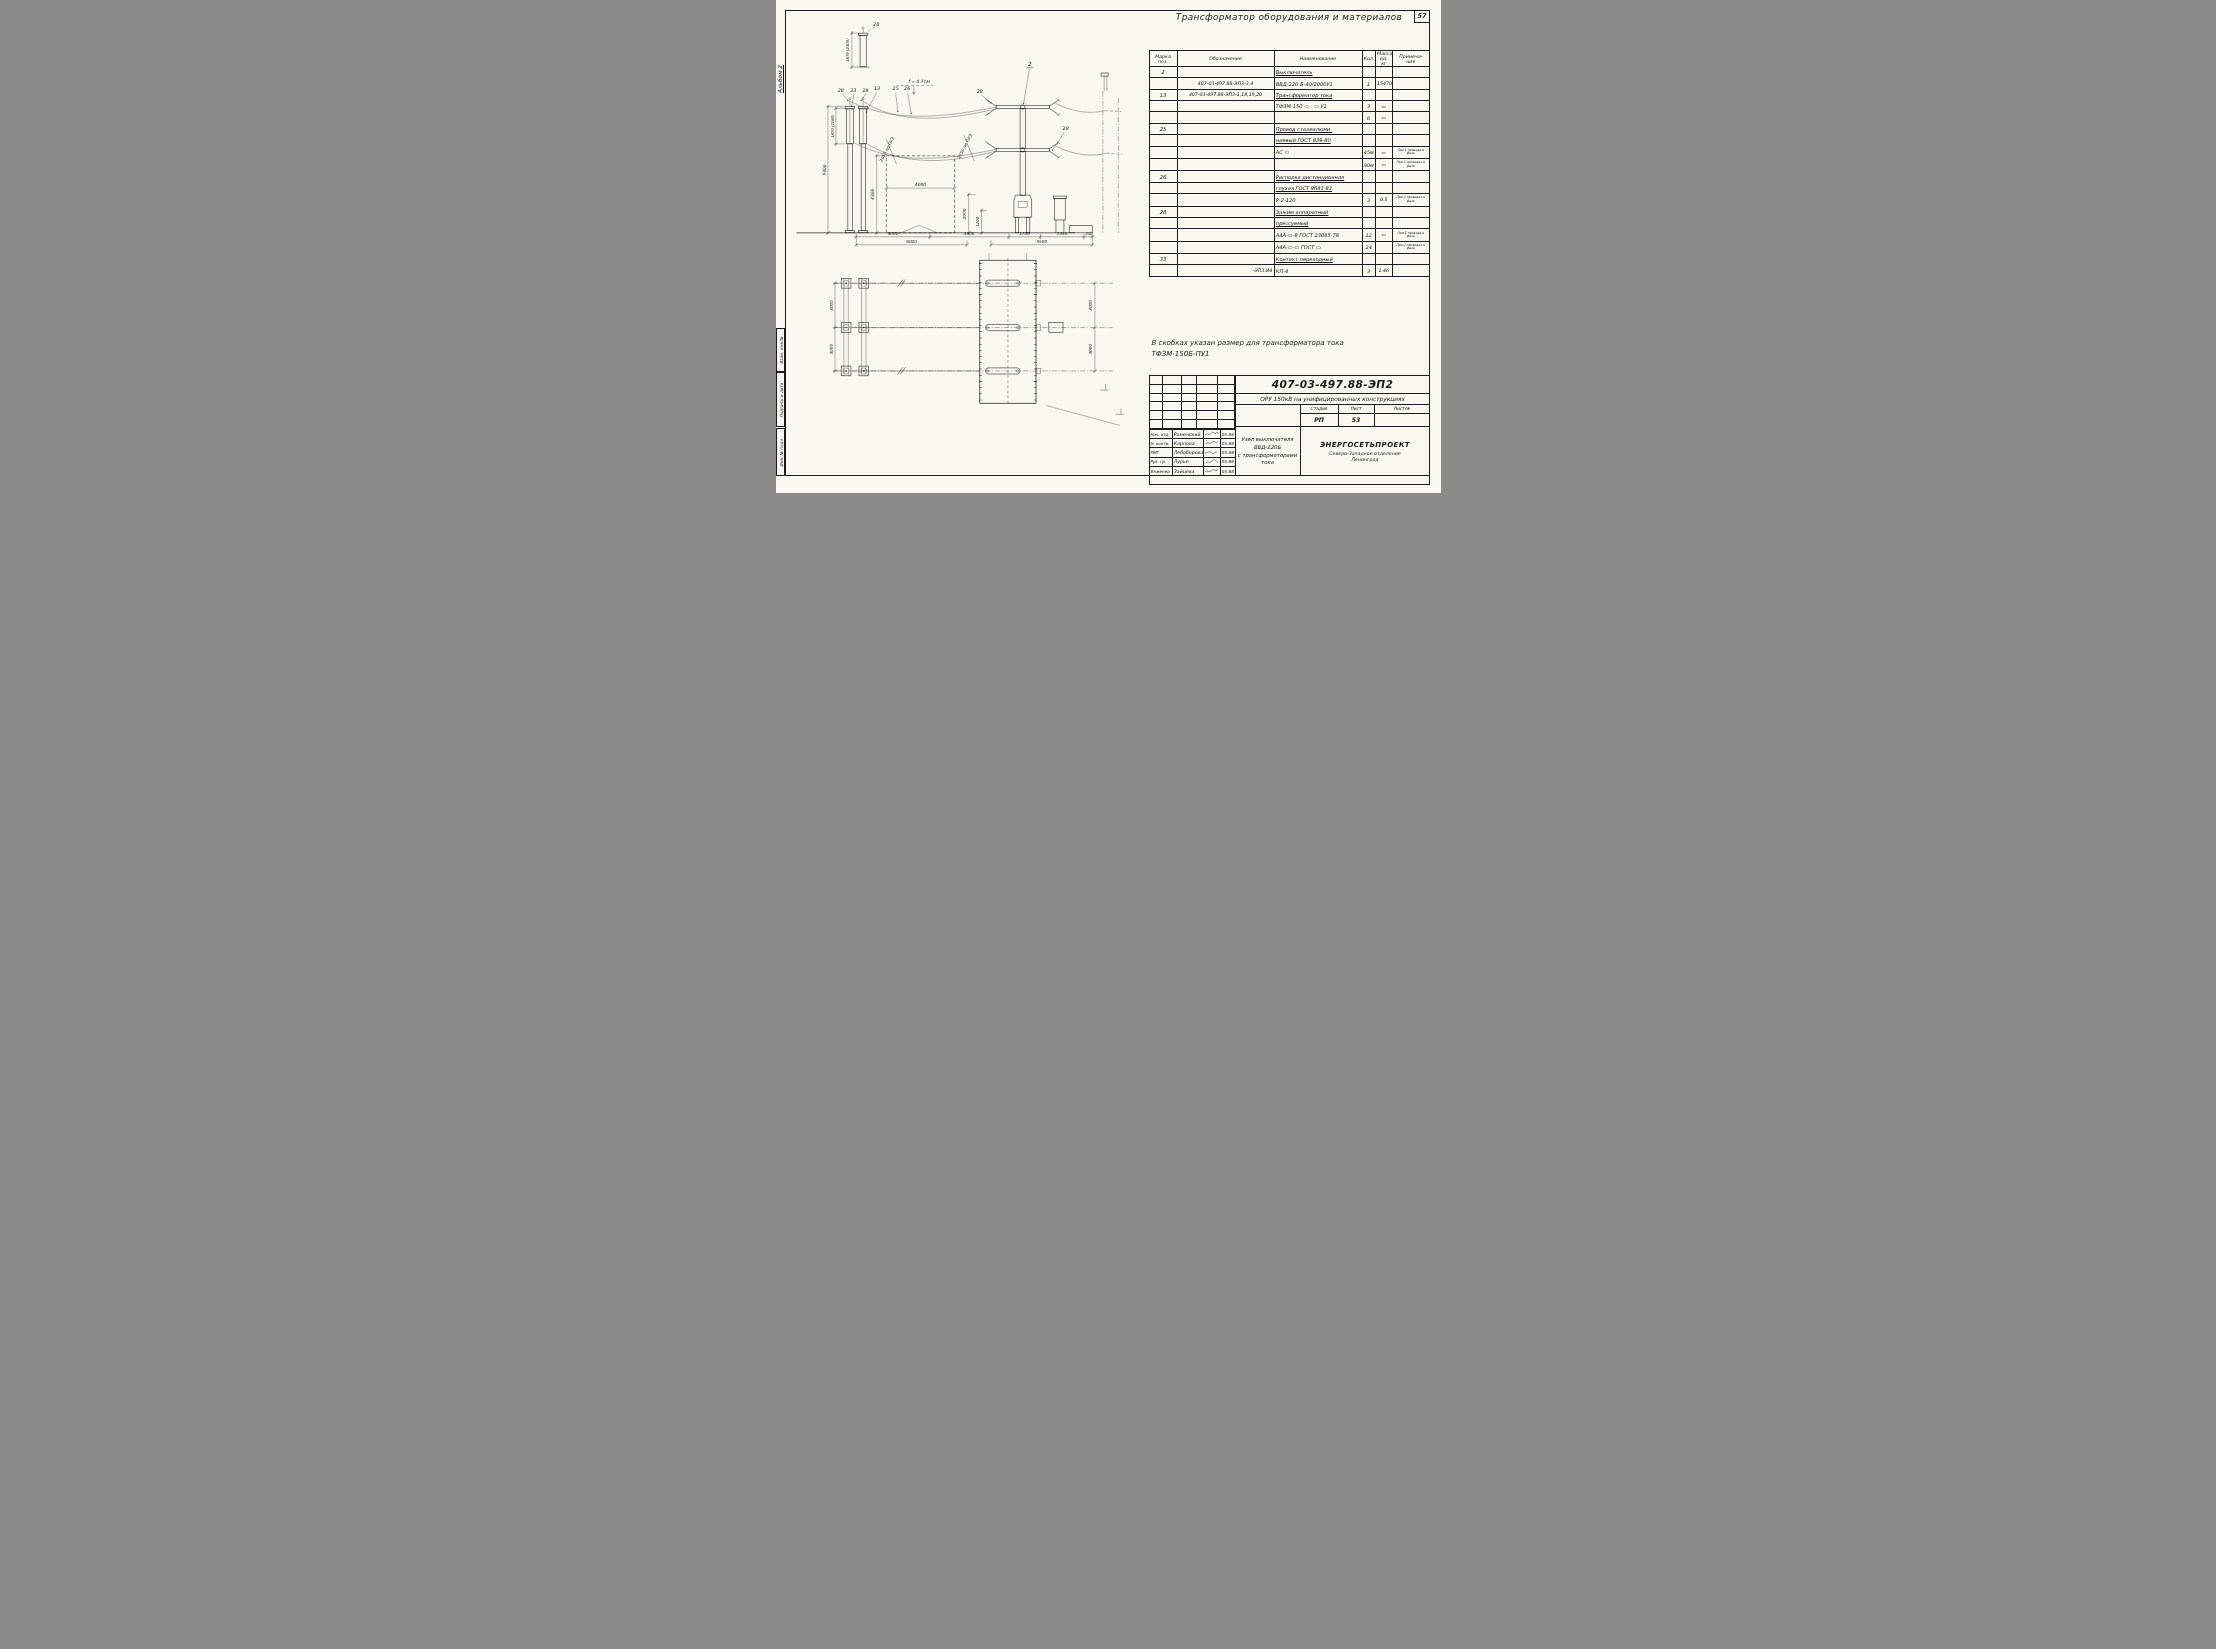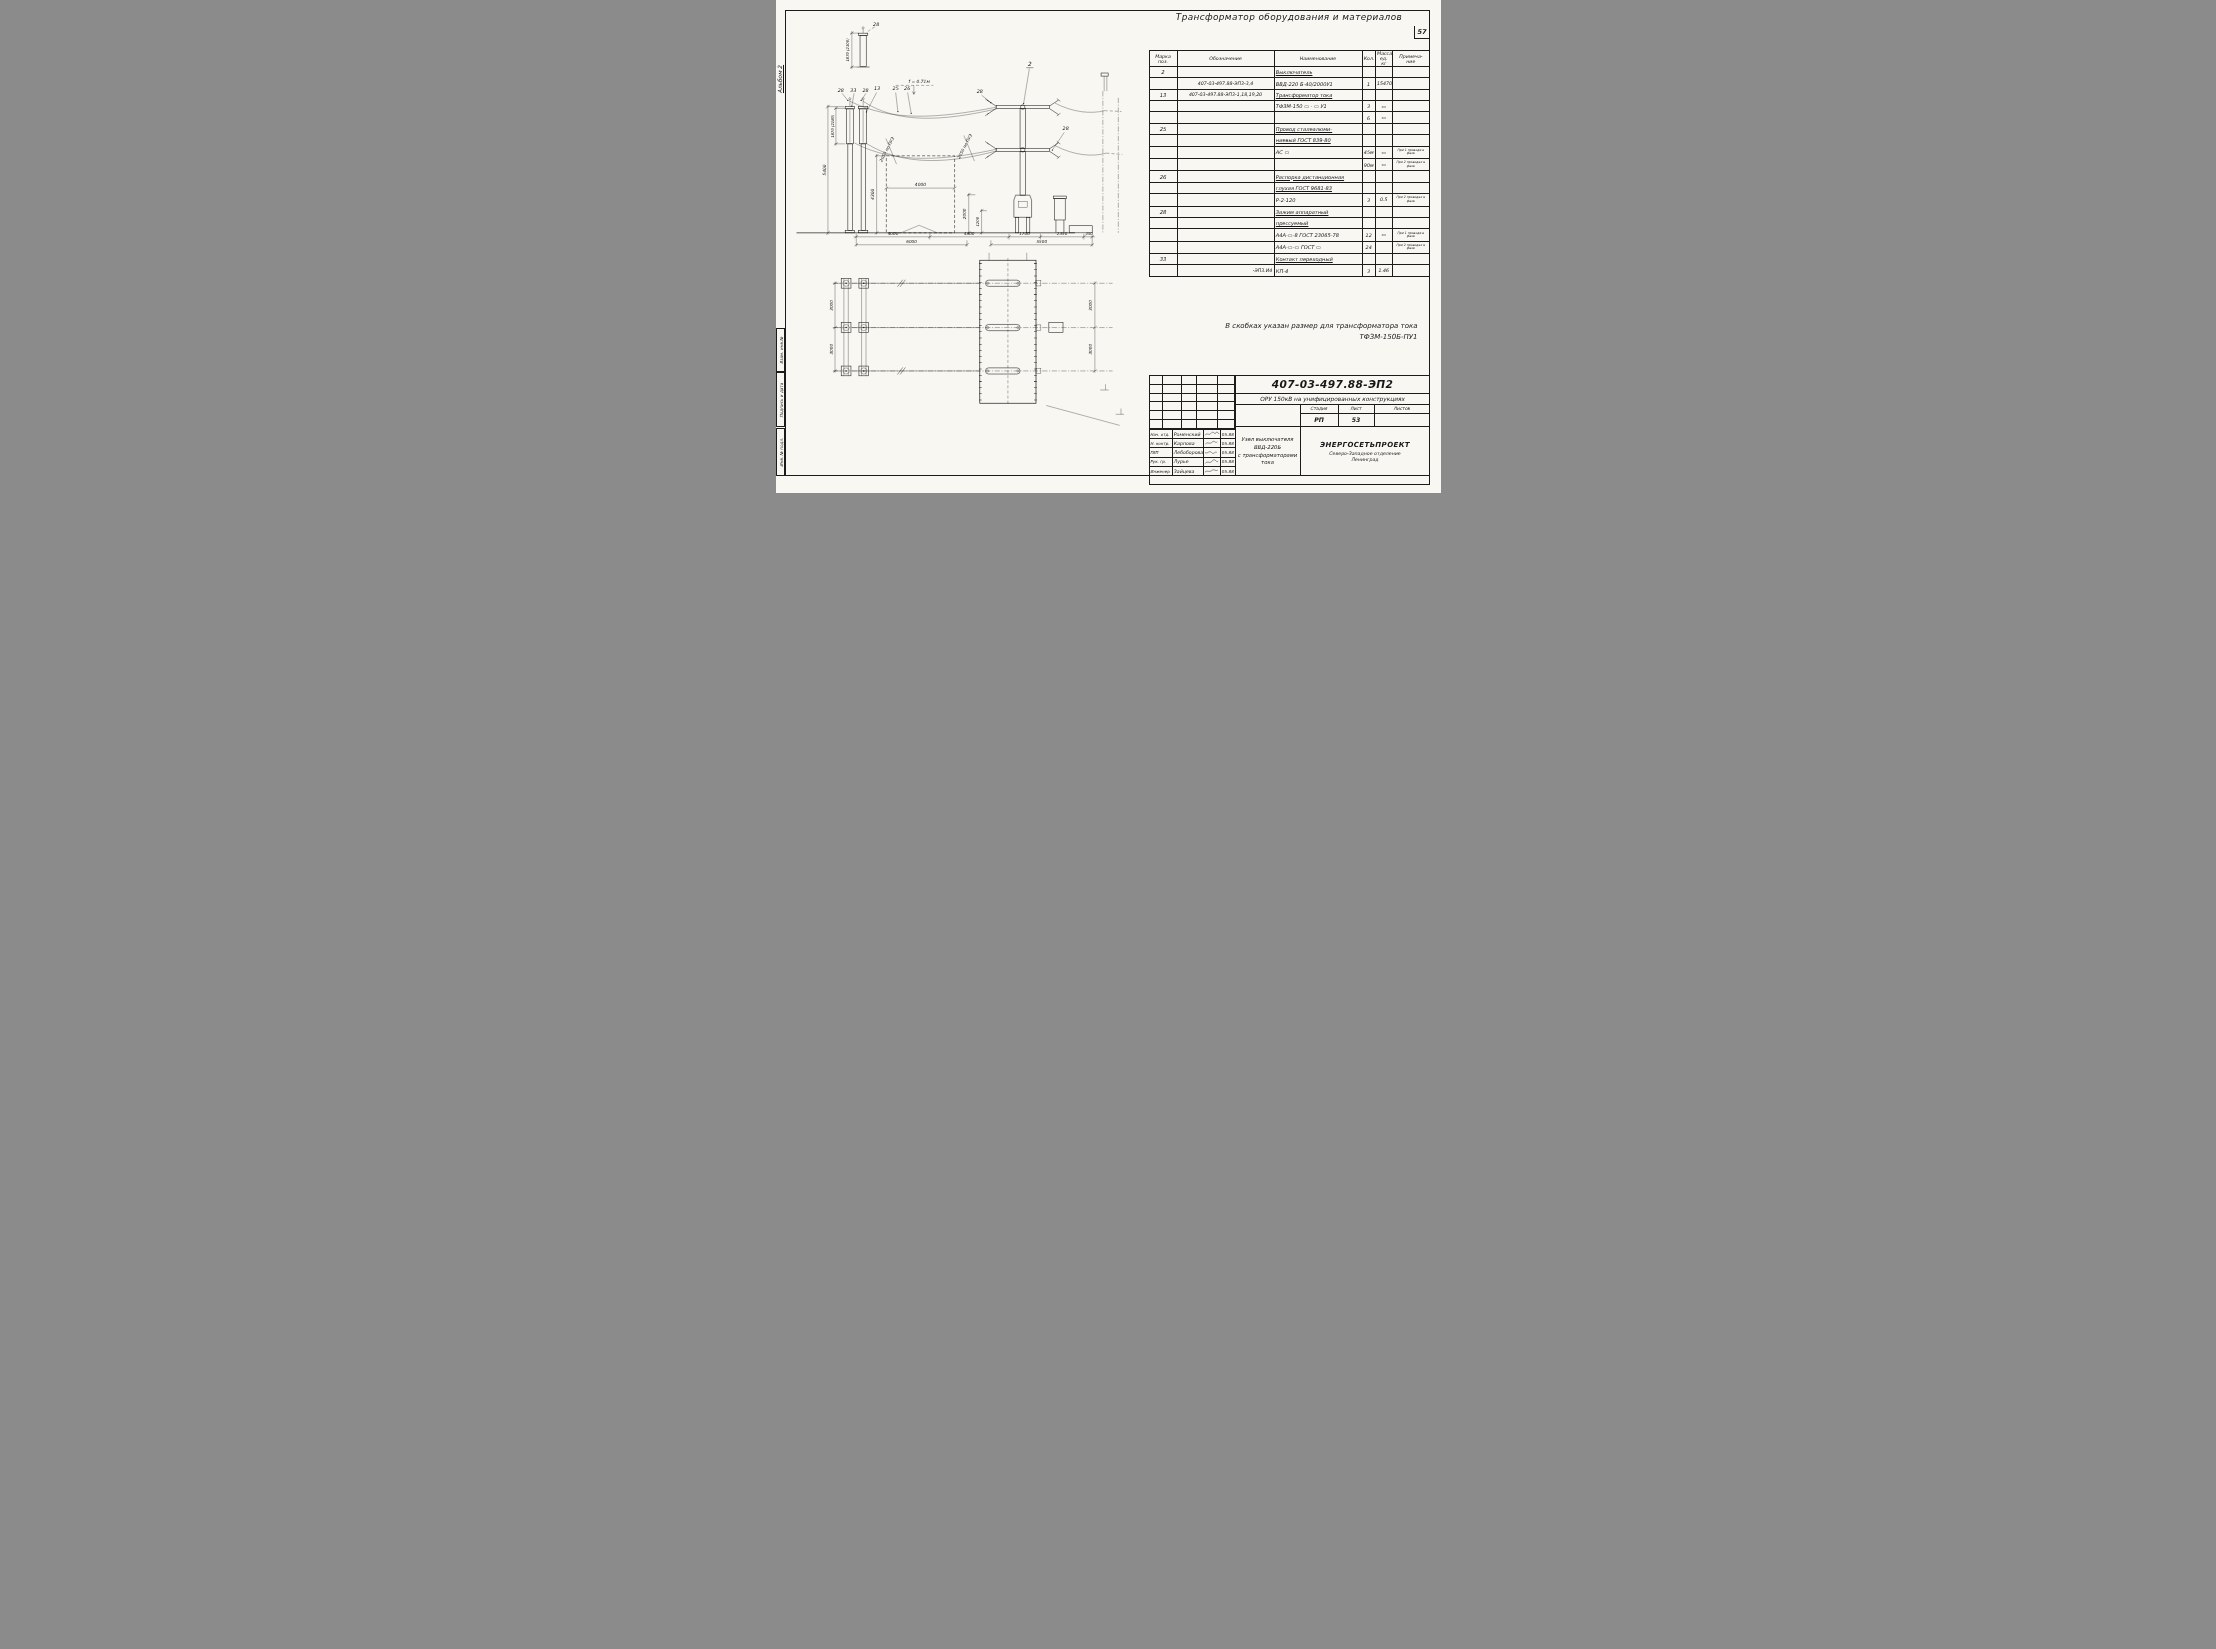--- a/index.html
+++ b/index.html
@@ -1,21 +1,21 @@
 <!DOCTYPE html>
 <html lang="ru" style="font-size:7px"><head>
 <meta charset="utf-8">
 <style>
   html,body{margin:0;padding:0;background:#8b8b8b;}
   .sheet{position:relative;width:665px;height:493px;background:#f8f7f2;margin:0 auto;
          font-family:"DejaVu Sans",sans-serif;color:#17171a;overflow:hidden;}
   
   .frame{position:absolute;left:9.8px;top:9.8px;width:645px;height:466px;border:0.8px solid #1c1c1e;box-sizing:border-box;}
   .pagenum{position:absolute;left:638px;top:10.4px;width:16px;height:12.4px;border-left:0.7px solid #1c1c1e;border-bottom:0.7px solid #1c1c1e;
-           display:flex;align-items:center;justify-content:center;font:italic bold 6.6px "DejaVu Sans",sans-serif;box-sizing:border-box;margin-top:16px;}
+           display:flex;align-items:center;justify-content:center;font:italic bold 6.6px "DejaVu Sans",sans-serif;box-sizing:border-box;}
   
   .vcell{position:absolute;left:0.9px;width:8.9px;border:0.5px solid #1c1c1e;box-sizing:border-box;}
   .vtxt{position:absolute;left:50%;top:50%;transform:translate(-50%,-50%) rotate(-90deg);white-space:nowrap;
         font:italic 4.2px "DejaVu Sans",sans-serif;}
   .album{position:absolute;left:0;top:53px;width:9.8px;height:52px;}
   .album .vtxt{font:italic 5.8px "DejaVu Sans",sans-serif;text-decoration:underline;}
   
   svg.draw{position:absolute;left:9.8px;top:9.8px;}
   svg .s{fill:none;stroke:#1c1c1e;stroke-width:1.25;}
   svg .s2{fill:none;stroke:#1c1c1e;stroke-width:1.6;}
@@ -40,21 +40,21 @@
   table.spec th{font:italic 4.7px "DejaVu Sans",sans-serif;white-space:pre-line;height:15px;border-bottom:0.6px solid #1c1c1e;}
   .c-mark{text-align:center;font-size:5.3px;}
   .c-code{text-align:center;font-size:4.7px;}
   .c-name{font-size:5.1px;padding-left:2.2px;white-space:nowrap;}
   .c-qty{text-align:center;font-size:4.9px;}
   .c-mass{text-align:center;font-size:4.7px;}
   .c-note{font-size:3.1px;line-height:1.08;text-align:center;padding:0 0.4px;}
   .u{text-decoration:underline;text-underline-offset:1.3px;}
   .r{text-align:right;padding-right:2.7px;}
   
-  .note{position:absolute;left:376px;top:321px;width:266px;font:italic 7px "DejaVu Sans",sans-serif;line-height:1.55;text-align:right;}
+  .note{position:absolute;left:376px;top:338px;width:266px;font:italic 7px "DejaVu Sans",sans-serif;line-height:1.55;}
   
   .tb{position:absolute;left:373px;top:375px;width:281px;height:110px;border:0.8px solid #1c1c1e;box-sizing:border-box;}
   .tb .box{position:absolute;box-sizing:border-box;border-color:#1c1c1e;}
   .chgrid{left:0;top:0;width:86px;height:53px;border-right:0.6px solid #1c1c1e;display:grid;
           grid-template-columns:13.3px 19.5px 15px 20.4px 1fr;grid-auto-rows:1fr;}
   .chgrid i{border-right:0.4px solid #1c1c1e;border-bottom:0.4px solid #1c1c1e;}
   .sigs{left:0;top:53px;width:86px;height:47px;border-right:0.6px solid #1c1c1e;border-top:0.6px solid #1c1c1e;
         display:grid;grid-auto-rows:1fr;}
   .sigrow{display:grid;grid-template-columns:23px 31px 17.7px 1fr;border-bottom:0.4px solid #1c1c1e;align-items:center;}
   .sigrow:last-child{border-bottom:none;}

